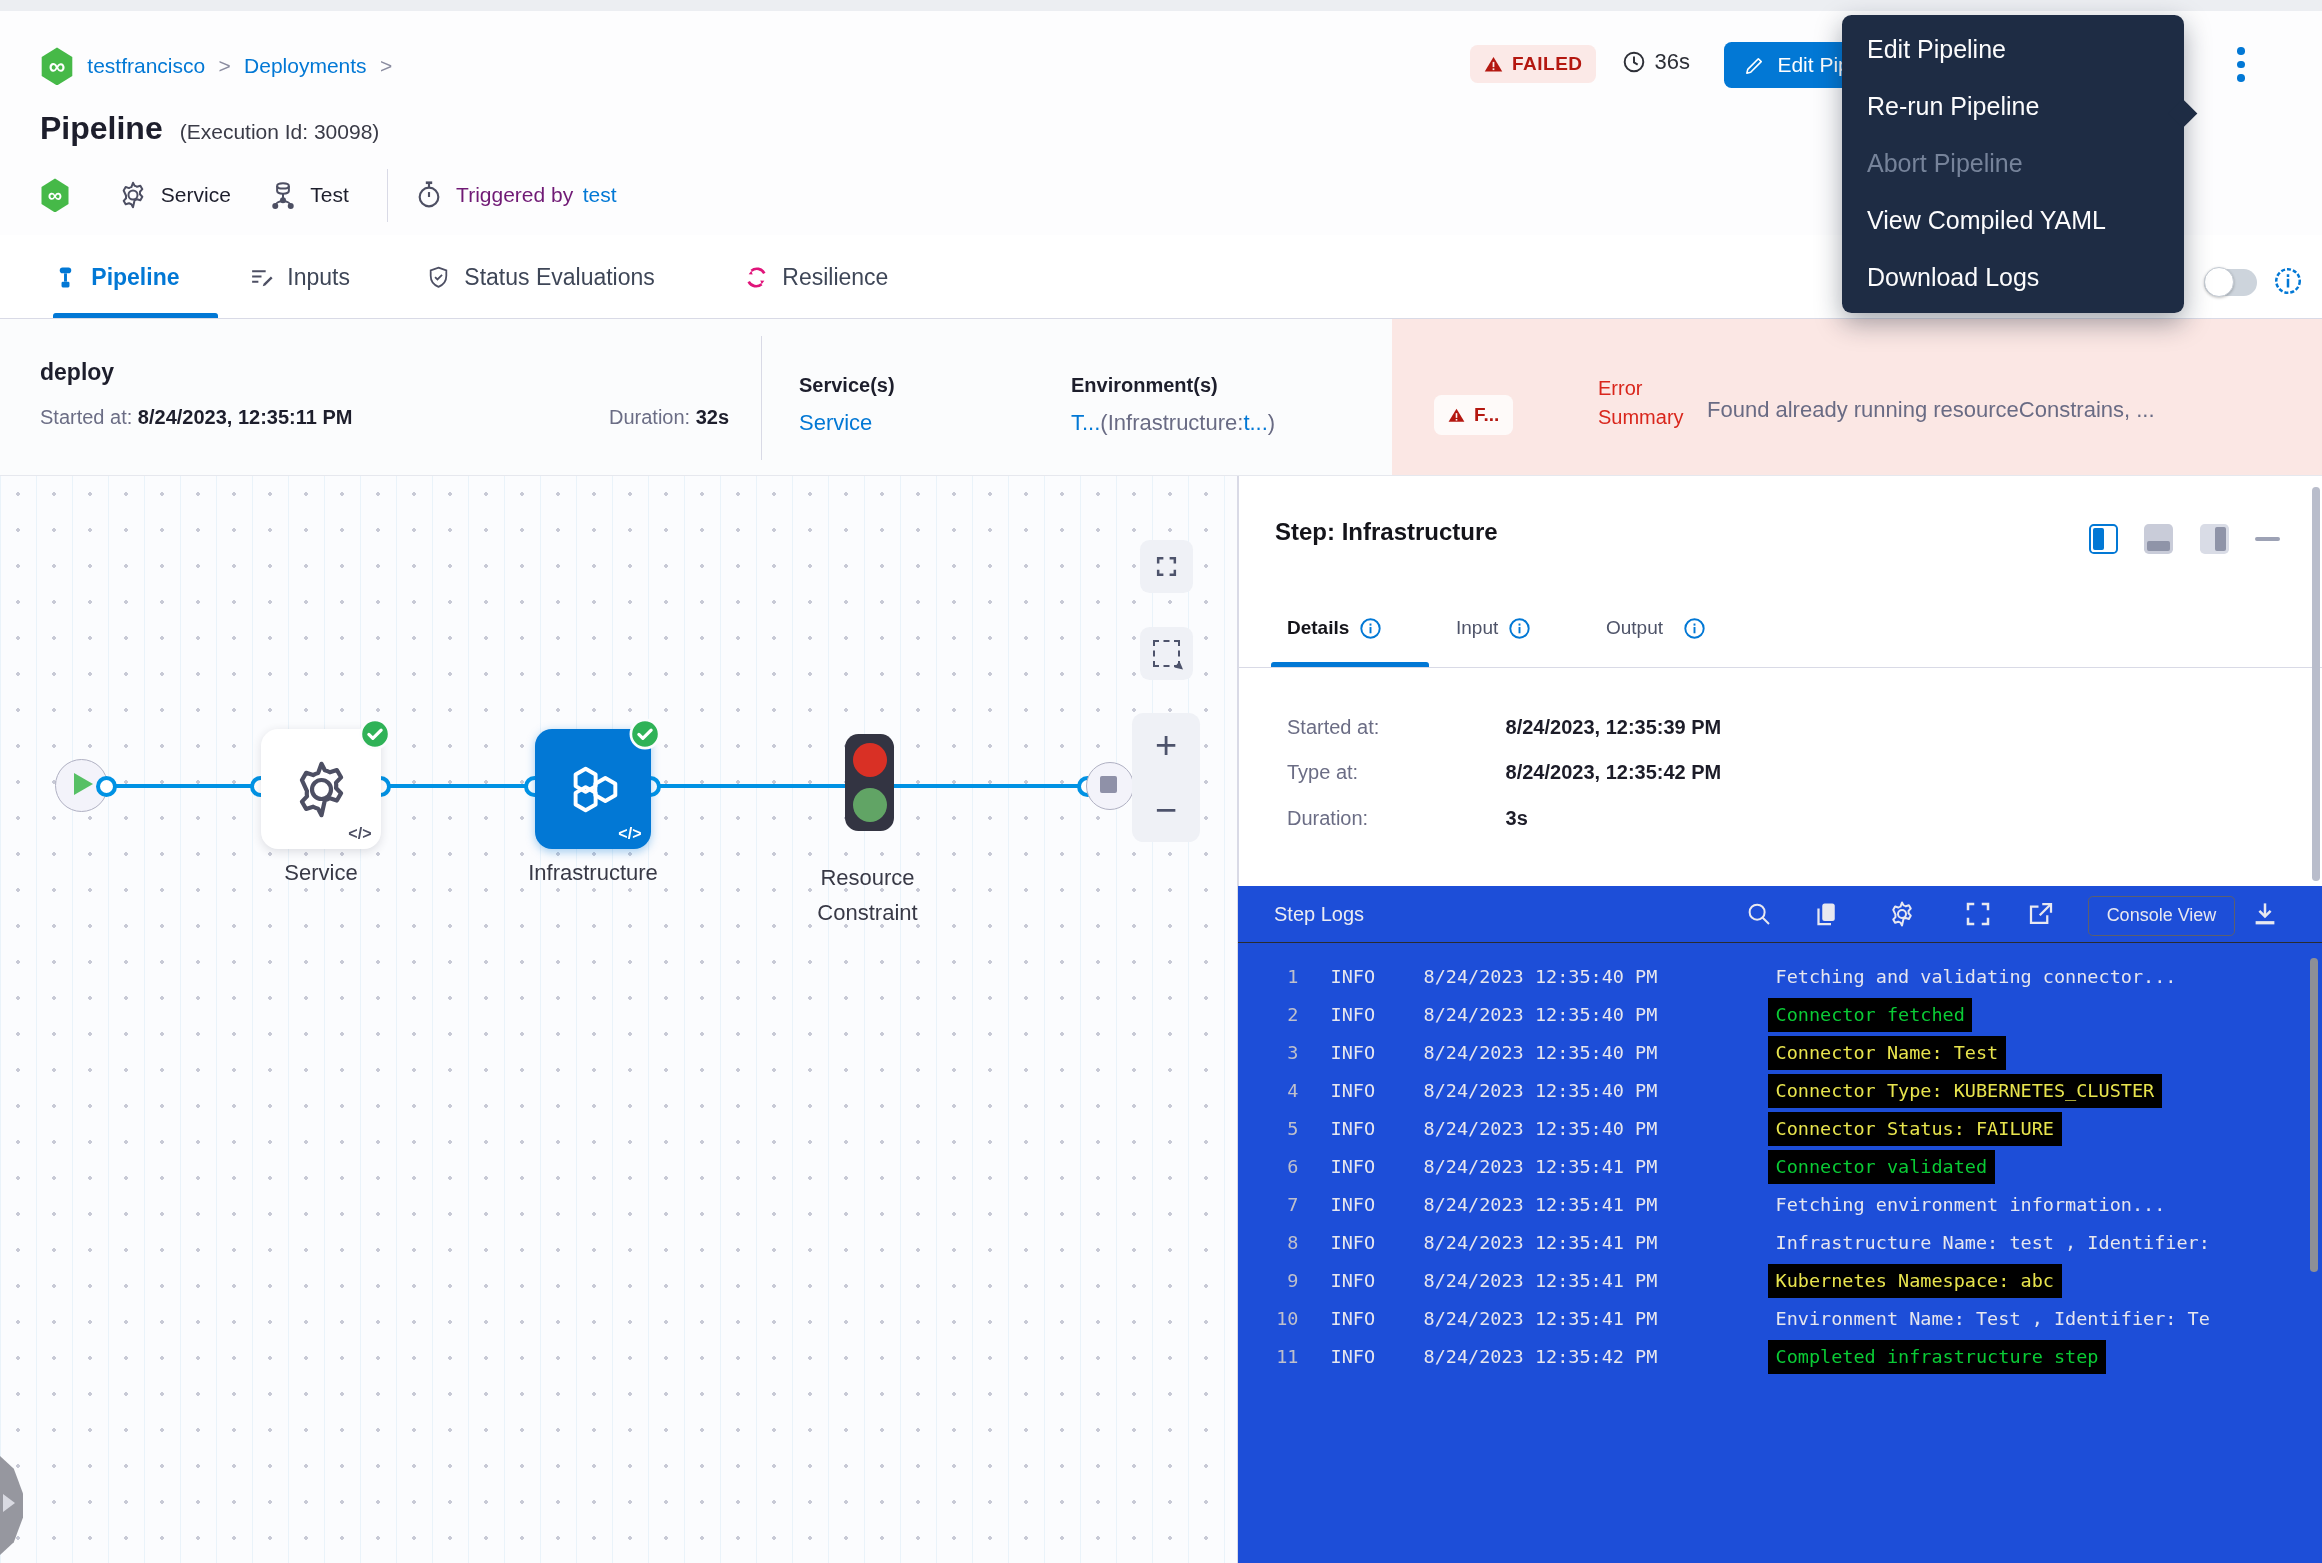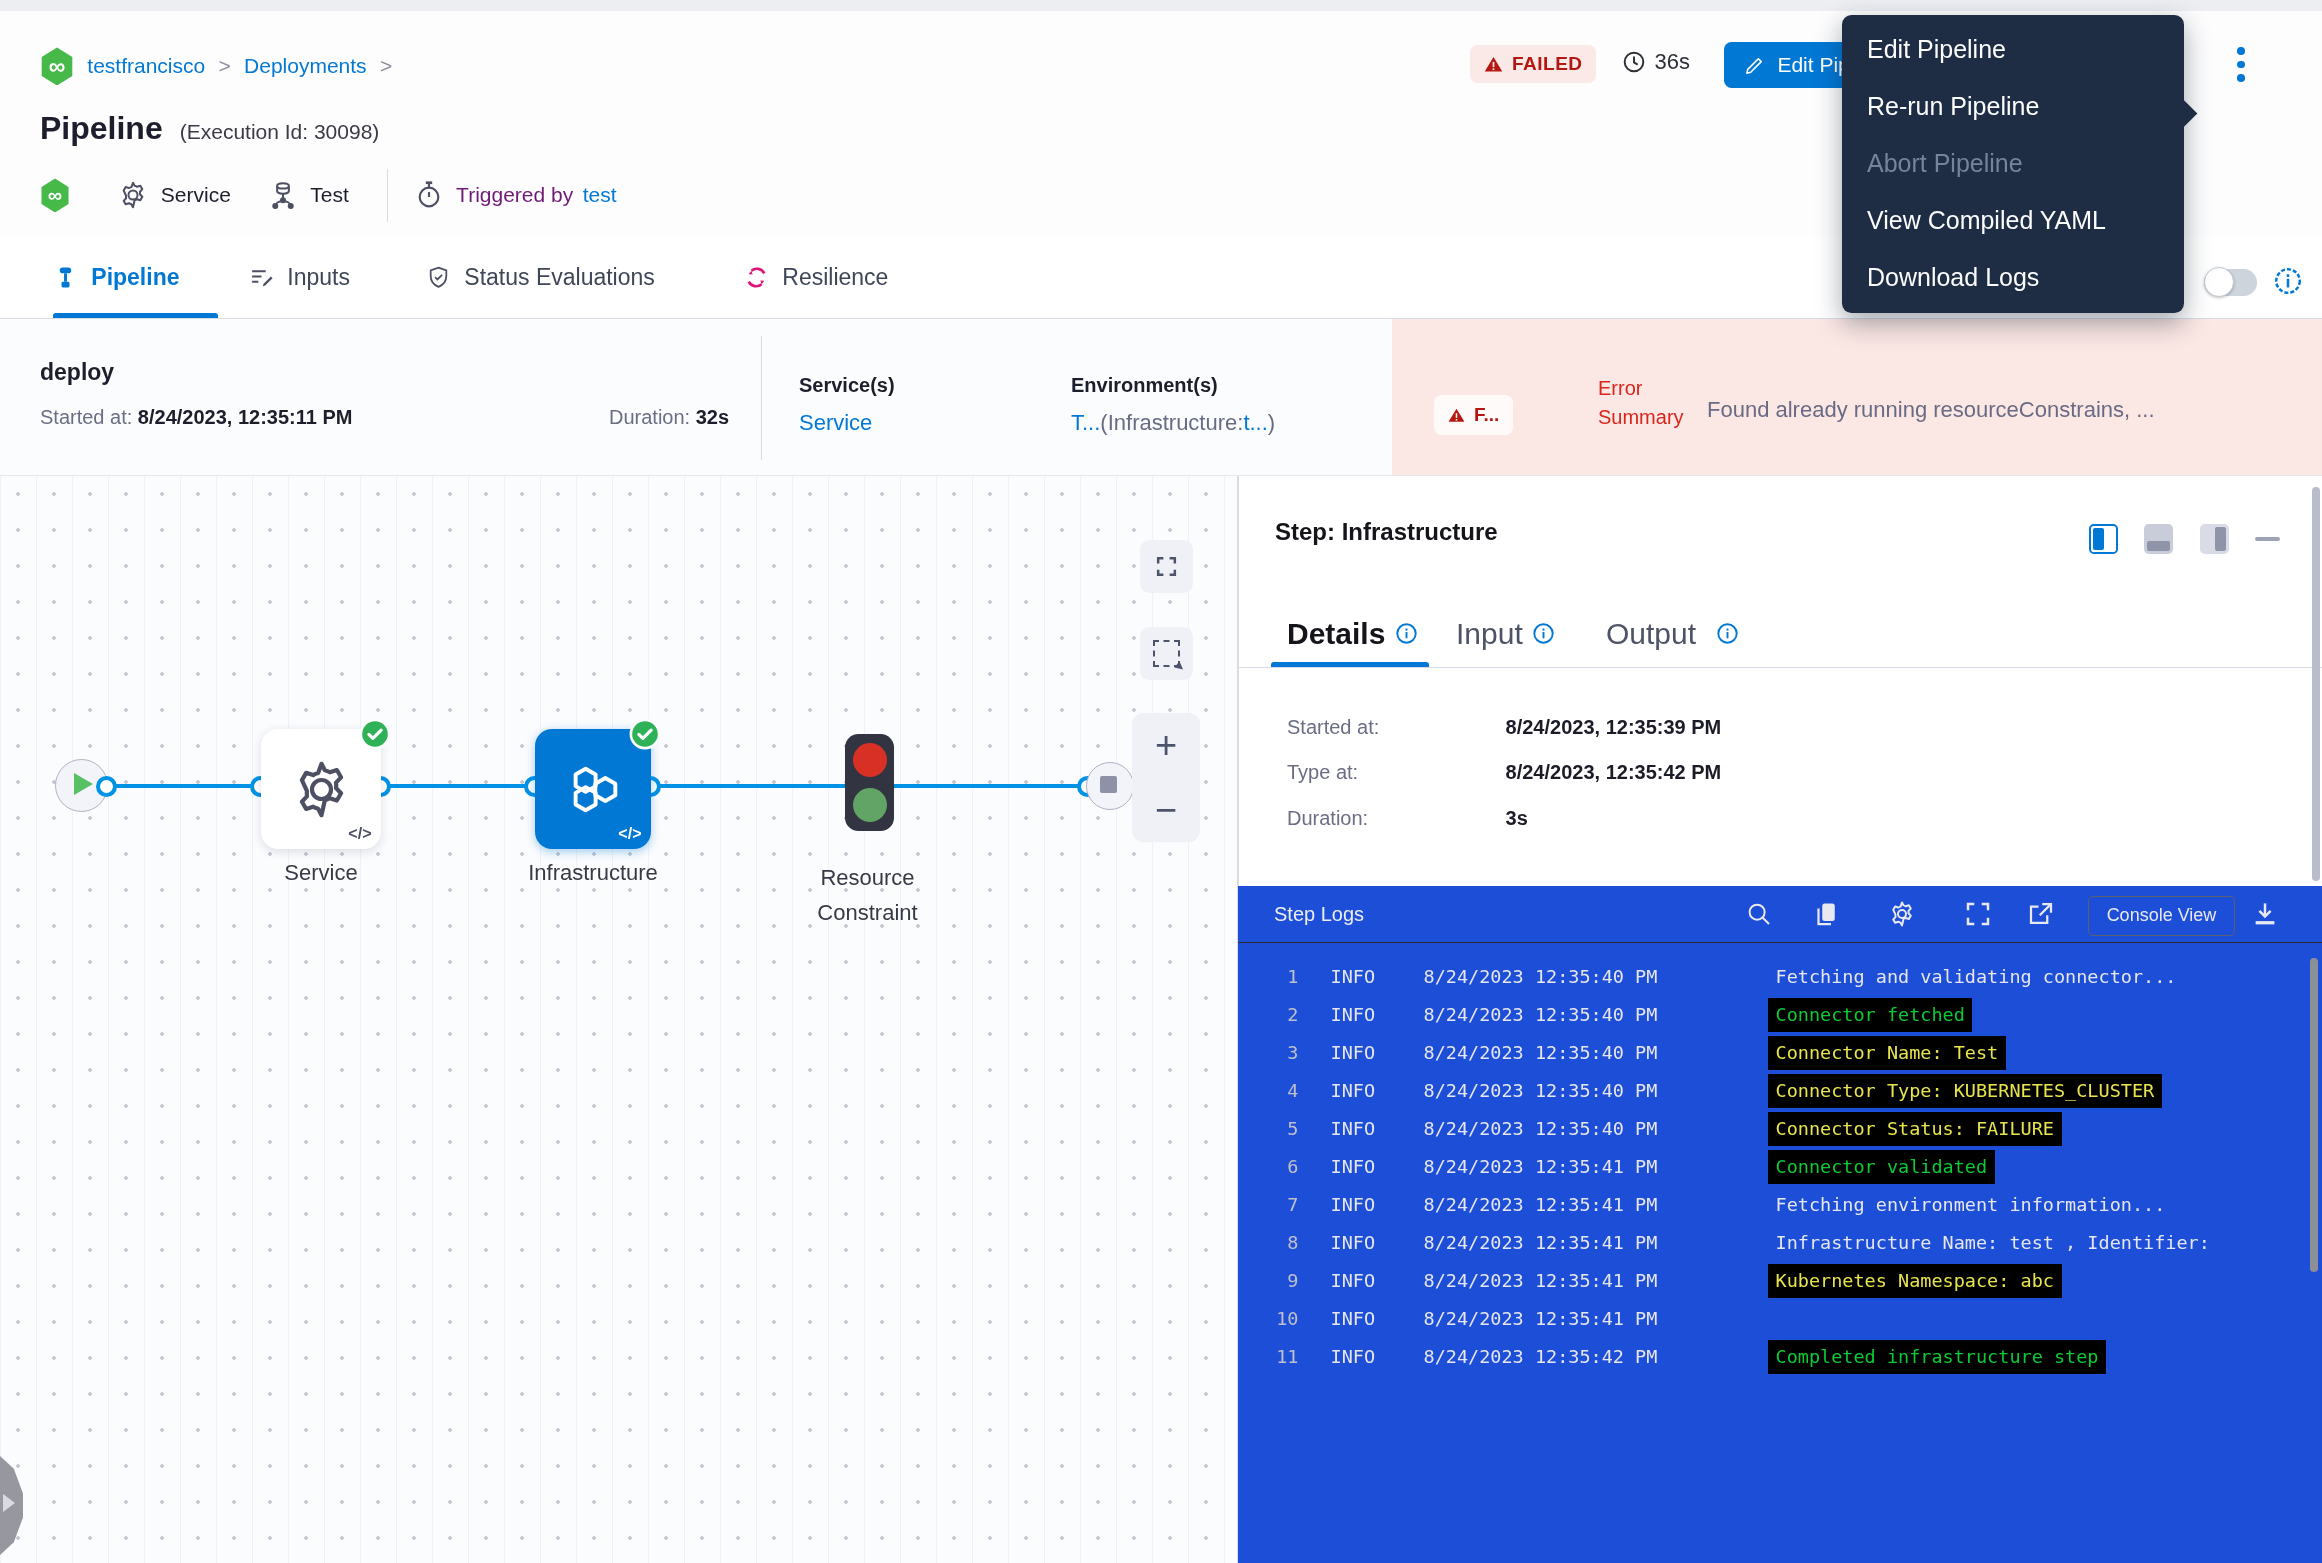--- a/index.html
+++ b/index.html
@@ -100,21 +100,21 @@
   #collapse-handle i{position:absolute;left:2.9px;top:38px;width:0;height:0;border-left:12.4px solid #d9dae2;border-top:9.5px solid transparent;border-bottom:9.5px solid transparent;}
   
   #rpanel{left:1238px;top:476px;width:1084px;height:1088px;background:#fff;border-left:1px solid #d9dae6;box-sizing:border-box;}
   #step-title{left:36px;top:42px;font-size:24px;font-weight:bold;color:#14141a;text-align:right;}
   .lay-ic{position:absolute;top:48px;width:28.5px;height:30px;border-radius:4.8px;box-sizing:border-box;}
   #lay1{left:850px;border:2.4px solid #0278d5;} #lay1 i{position:absolute;left:1.9px;top:1.9px;bottom:1.9px;width:11.4px;background:#0278d5;border-radius:1.9px;}
   #lay2{left:905px;background:#c9ccd9;} #lay2 i{position:absolute;left:2.9px;right:2.9px;bottom:2.9px;height:10.5px;background:#8f94a8;border-radius:1.9px;}
   #lay3{left:961px;background:#d9dce6;} #lay3 i{position:absolute;right:2.9px;top:2.9px;bottom:2.9px;width:10.5px;background:#8f94a8;border-radius:1.9px;}
   #lay-min{left:1016px;top:61px;width:25px;height:3.8px;background:#9da2b5;border-radius:1.9px;}
   #dtabs{left:0;top:133px;width:1083px;height:59px;border-bottom:1px solid #d9dae6;box-sizing:border-box;}
-  .dtab{position:absolute;top:7.6px;display:flex;align-items:center;gap:9.5px;font-size:30px;color:#4e5368;}
+  .dtab{position:absolute;top:7.6px;display:flex;align-items:center;gap:9.5px;font-size:19px;color:#4e5368;}
   .dtab.active{font-weight:bold;color:#14141a;}
   #dtab-underline{position:absolute;left:32px;bottom:0;width:158px;height:4.8px;background:#0278d5;border-radius:2.9px 2.9px 0 0;}
   .drow{position:absolute;left:48px;font-size:20px;}
   .drow .dlab{display:inline-block;width:213px;color:#6b6d85;}
   .drow .dval{color:#1c1c28;font-weight:bold;}
   #rp-scroll{left:1073px;top:11.4px;width:7.6px;height:394px;background:#b9bdcb;border-radius:3.8px;}
   
   #logs{left:1238px;top:886px;width:1084px;height:677px;background:#1d4ed8;color:#e6e6ee;}
   #logs-head{position:absolute;left:0;top:0;width:100%;height:57px;border-bottom:1px solid #2a2c31;box-sizing:border-box;display:flex;align-items:center;}
   #logs-title{position:absolute;left:36px;font-size:20px;color:#ececf2;}
@@ -521,20 +521,21 @@
     <div class="lrow">
         <span class="ln">9</span>
         <span class="lv">INFO</span>
         <span class="lt">8/24/2023 12:35:41 PM</span>
         <span><span class="lmsg c-yellow">Kubernetes Namespace: abc</span></span>
       </div>
     <div class="lrow">
         <span class="ln">10</span>
         <span class="lv">INFO</span>
         <span class="lt">8/24/2023 12:35:41 PM</span>
+        <span><span class="lmsg">Environment Name: Test , Identifier: Te</span></span>
       </div>
     <div class="lrow">
         <span class="ln">11</span>
         <span class="lv">INFO</span>
         <span class="lt">8/24/2023 12:35:42 PM</span>
         <span><span class="lmsg c-green">Completed infrastructure step</span></span>
       </div>
   </div>
   <div id="log-scroll"></div>
 </div>

